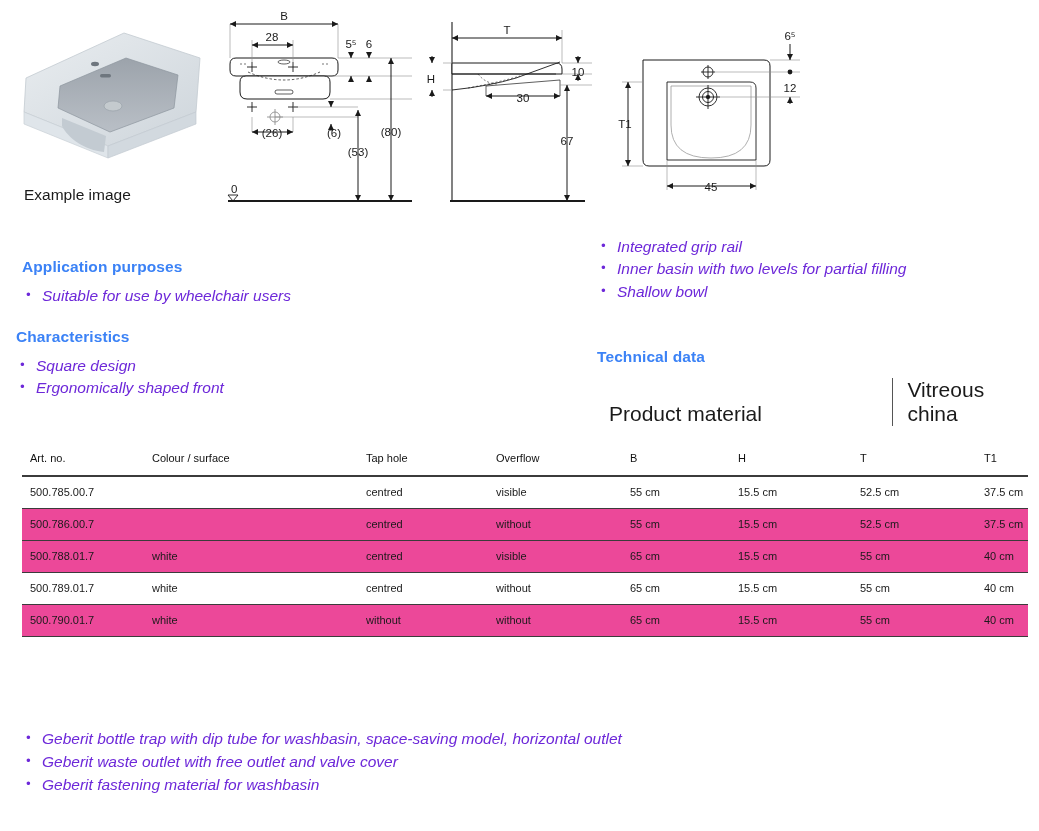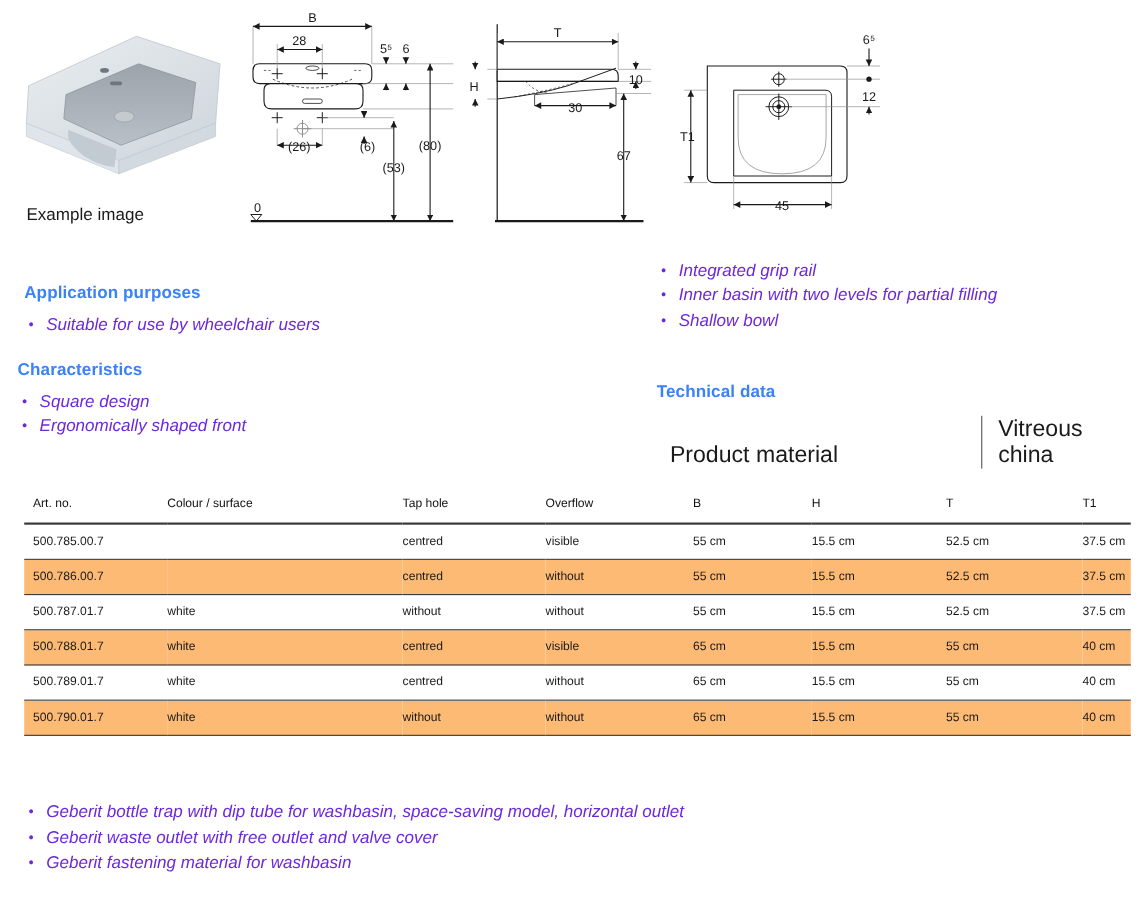--- a/index.html
+++ b/index.html
@@ -87,21 +87,21 @@
     color: #111;
     white-space: nowrap;
   }
   #spec-table thead tr { border-bottom: 2px solid #3b3b3b; }
   #spec-table td {
     padding: 9px 0 10px 0;
     white-space: nowrap;
     color: #1a1a1a;
   }
   #spec-table tbody tr { border-bottom: 1.6px solid #3b3b3b; }
-  #spec-table tbody tr.alt td { background: #fdba74; }
+  #spec-table tbody tr.alt td { background: #ec4899; }
   
   .c-art  { width: 130px; padding-left: 8px !important; }
   .c-col  { width: 214px; }
   .c-tap  { width: 130px; }
   .c-ovf  { width: 134px; }
   .c-b    { width: 108px; }
   .c-h    { width: 122px; }
   .c-t    { width: 124px; }
   .c-t1   { width: auto; }
 
@@ -350,30 +350,20 @@
     <tr class="alt">
       <td class="c-art">500.786.00.7</td>
       <td class="c-col"></td>
       <td class="c-tap">centred</td>
       <td class="c-ovf">without</td>
       <td class="c-b">55 cm</td>
       <td class="c-h">15.5 cm</td>
       <td class="c-t">52.5 cm</td>
       <td class="c-t1">37.5 cm</td>
     </tr>
-    <tr>
-      <td class="c-art">500.787.01.7</td>
-      <td class="c-col">white</td>
-      <td class="c-tap">without</td>
-      <td class="c-ovf">without</td>
-      <td class="c-b">55 cm</td>
-      <td class="c-h">15.5 cm</td>
-      <td class="c-t">52.5 cm</td>
-      <td class="c-t1">37.5 cm</td>
-    </tr>
     <tr class="alt">
       <td class="c-art">500.788.01.7</td>
       <td class="c-col">white</td>
       <td class="c-tap">centred</td>
       <td class="c-ovf">visible</td>
       <td class="c-b">65 cm</td>
       <td class="c-h">15.5 cm</td>
       <td class="c-t">55 cm</td>
       <td class="c-t1">40 cm</td>
     </tr>

